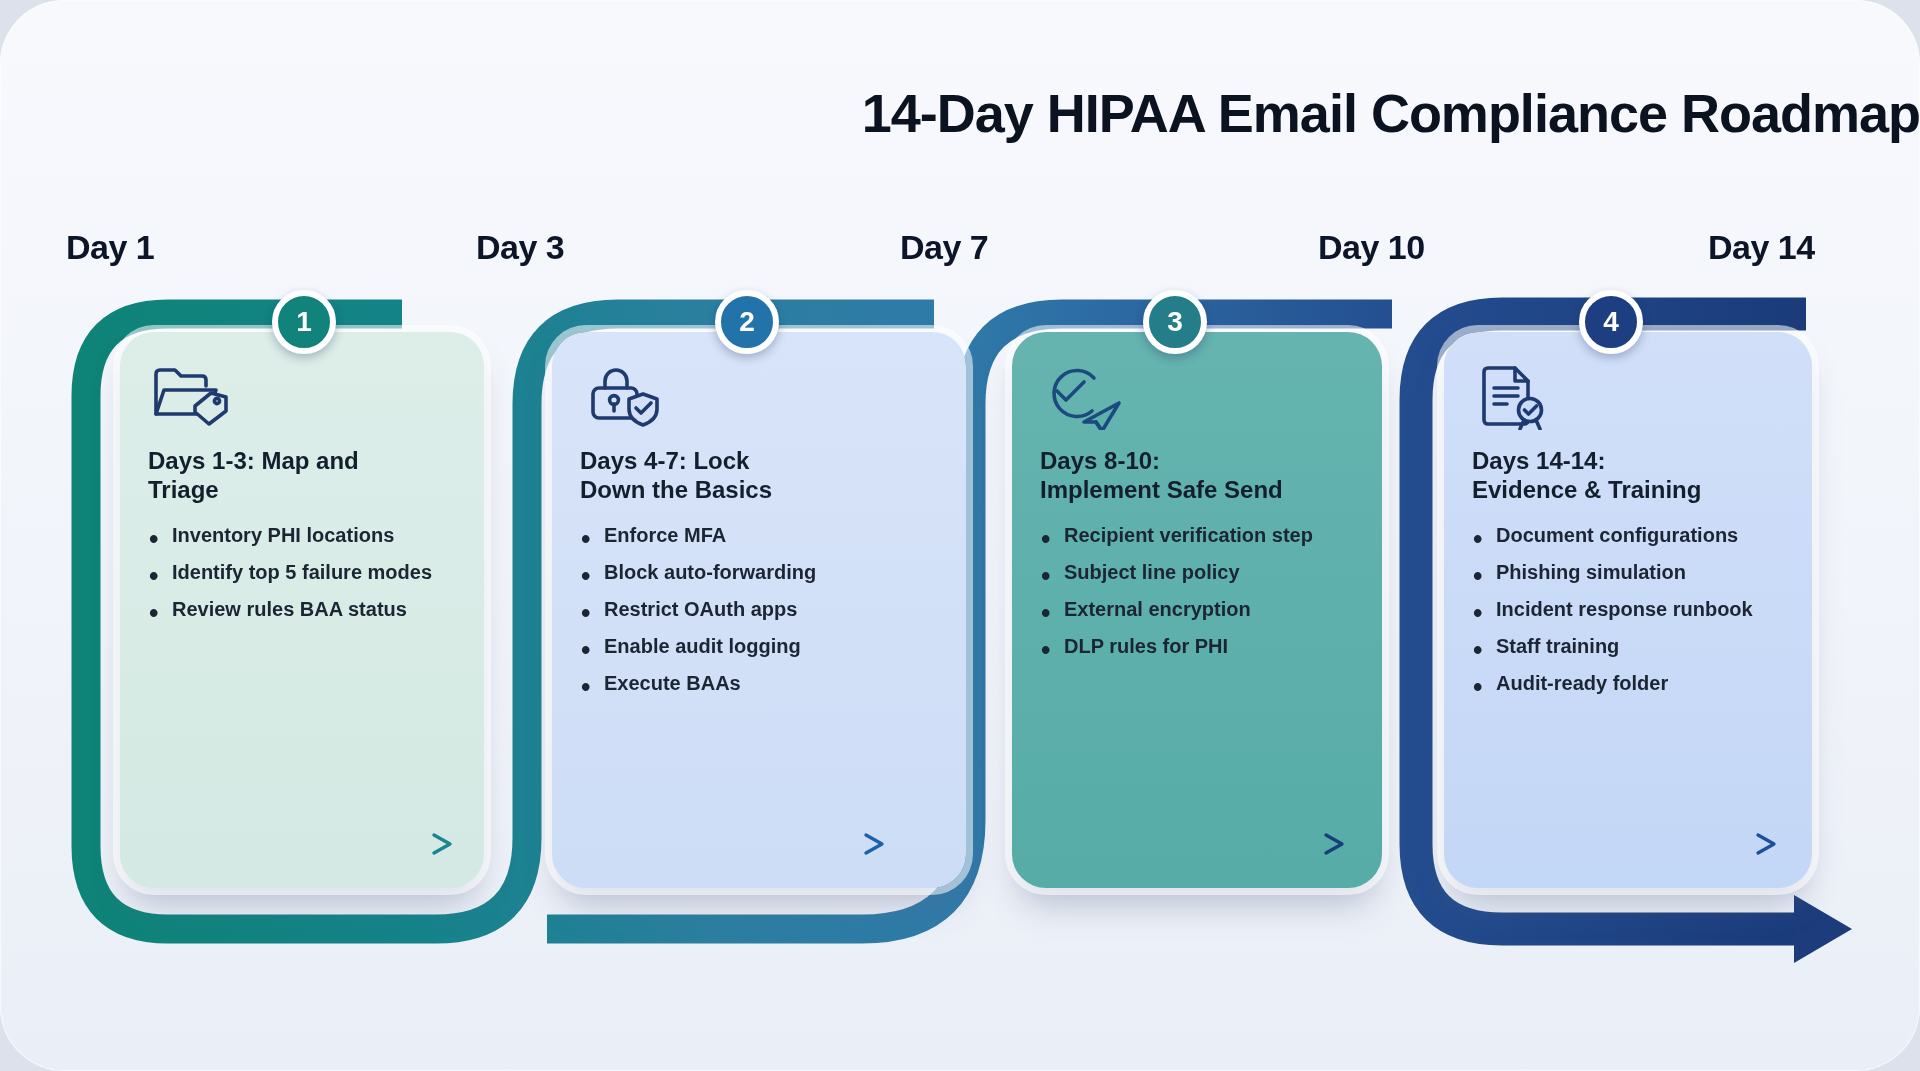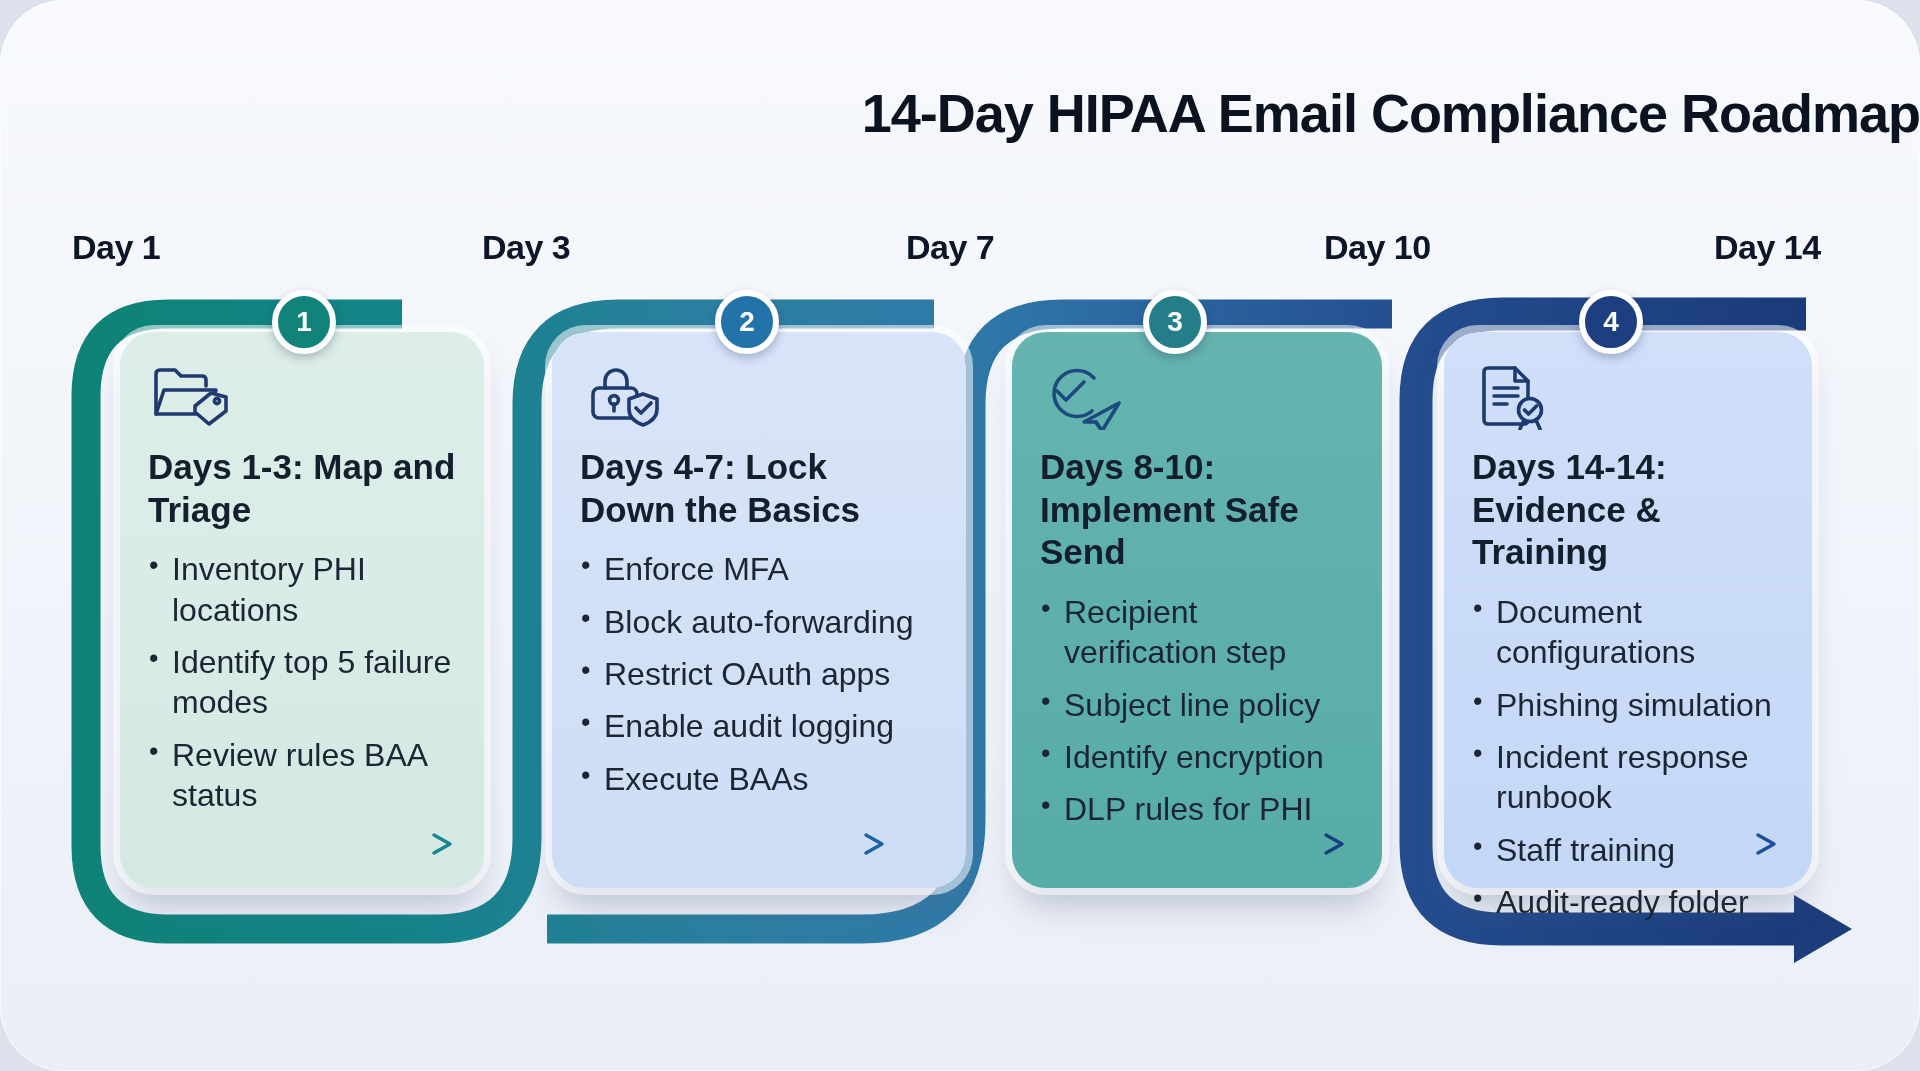--- a/index.html
+++ b/index.html
@@ -10,45 +10,45 @@
   .panel{
     position:absolute;inset:0;border-radius:64px;
     background:linear-gradient(180deg,#f7f9fd 0%,#f1f4fa 55%,#eaeef6 100%);
     box-shadow:inset 0 0 0 1px rgba(255,255,255,.6);
   }
   .page-title{
     position:absolute;top:82px;left:0;width:100%;text-align:right;
     font-size:54px;font-weight:800;letter-spacing:-1px;color:#0b1220;
   }
   .day-label{
-    position:absolute;top:228px;font-size:34px;font-weight:800;color:#0c1628;letter-spacing:-.5px;margin-left:6px;
+    position:absolute;top:228px;font-size:34px;font-weight:800;color:#0c1628;letter-spacing:-.5px;
   }
   .day-1{left:66px}.day-3{left:476px}.day-7{left:900px}.day-10{left:1318px}.day-14{left:1708px}
 
   .connector-svg{position:absolute;left:0;top:0;z-index:1;}
 
   .card{
     position:absolute;top:332px;height:556px;border-radius:34px;z-index:2;
     box-shadow:0 0 0 7px rgba(255,255,255,.55),0 22px 32px -6px rgba(88,102,140,.35);
     padding:26px 26px 70px 26px;box-sizing:border-box;
   }
   .card-1{left:120px;width:364px;background:linear-gradient(180deg,#ddeee9,#d4e9e3);}
   .card-2{left:552px;width:414px;background:linear-gradient(180deg,#d8e4f9,#cdddf6);}
   .card-3{left:1000px;width:370px;background:linear-gradient(180deg,#65b4b0,#57aca8);margin-left:12px;}
   .card-4{left:1444px;width:368px;background:linear-gradient(180deg,#d1dff9,#c3d7f6);}
 
   .card-icon{display:block;margin:4px 0 16px 2px;}
 
-  .card-heading{font-size:35px;font-weight:700;color:#141f2e;line-height:1.22;margin:0 0 18px 2px;}
+  .card-heading{font-size:24px;font-weight:700;color:#141f2e;line-height:1.22;margin:0 0 18px 2px;}
   .card-heading span{display:block;}
 
   ul.card-bullets{list-style:none;margin:0;padding:0;}
   ul.card-bullets li{
     position:relative;padding-left:26px;margin:0 0 12px 0;
-    font-size:32px;line-height:1.26;color:#1b2533;
+    font-size:20px;line-height:1.26;color:#1b2533;font-weight:bold;
   }
   ul.card-bullets li::before{
     content:"\2022";position:absolute;left:3px;top:-1px;font-size:27px;color:#1b2533;
   }
 
   .card-arrow{position:absolute;left:26px;right:26px;bottom:30px;height:28px;}
 
   .badge{
     position:absolute;top:290px;width:52px;height:52px;border-radius:50%;
     border:6px solid #ffffff;z-index:3;color:#fff;font-size:28px;font-weight:700;
@@ -165,21 +165,21 @@
         <path d="M 56 60 L 62 69"></path>
       </g>
     </svg>
     <h2 class="card-heading">
       <span>Days 8-10:</span>
       <span>Implement Safe Send</span>
     </h2>
     <ul class="card-bullets">
       <li>Recipient verification step</li>
       <li>Subject line policy</li>
-      <li>Identify encryption</li>
+      <li>External encryption</li>
       <li>DLP rules for PHI</li>
     </ul>
     <svg class="card-arrow" viewBox="0 0 320 28" preserveAspectRatio="none">
       <defs>
           <linearGradient id="a3" x1="0" y1="0" x2="1" y2="0">
         <stop offset="0" stop-color="#16407c" stop-opacity=".2"></stop>
         <stop offset=".8" stop-color="#16407c" stop-opacity="1"></stop>
       </linearGradient>
         </defs>
       <line x1="6" y1="14" x2="302" y2="14" stroke="url(#a3)" stroke-width="3.4"></line>

